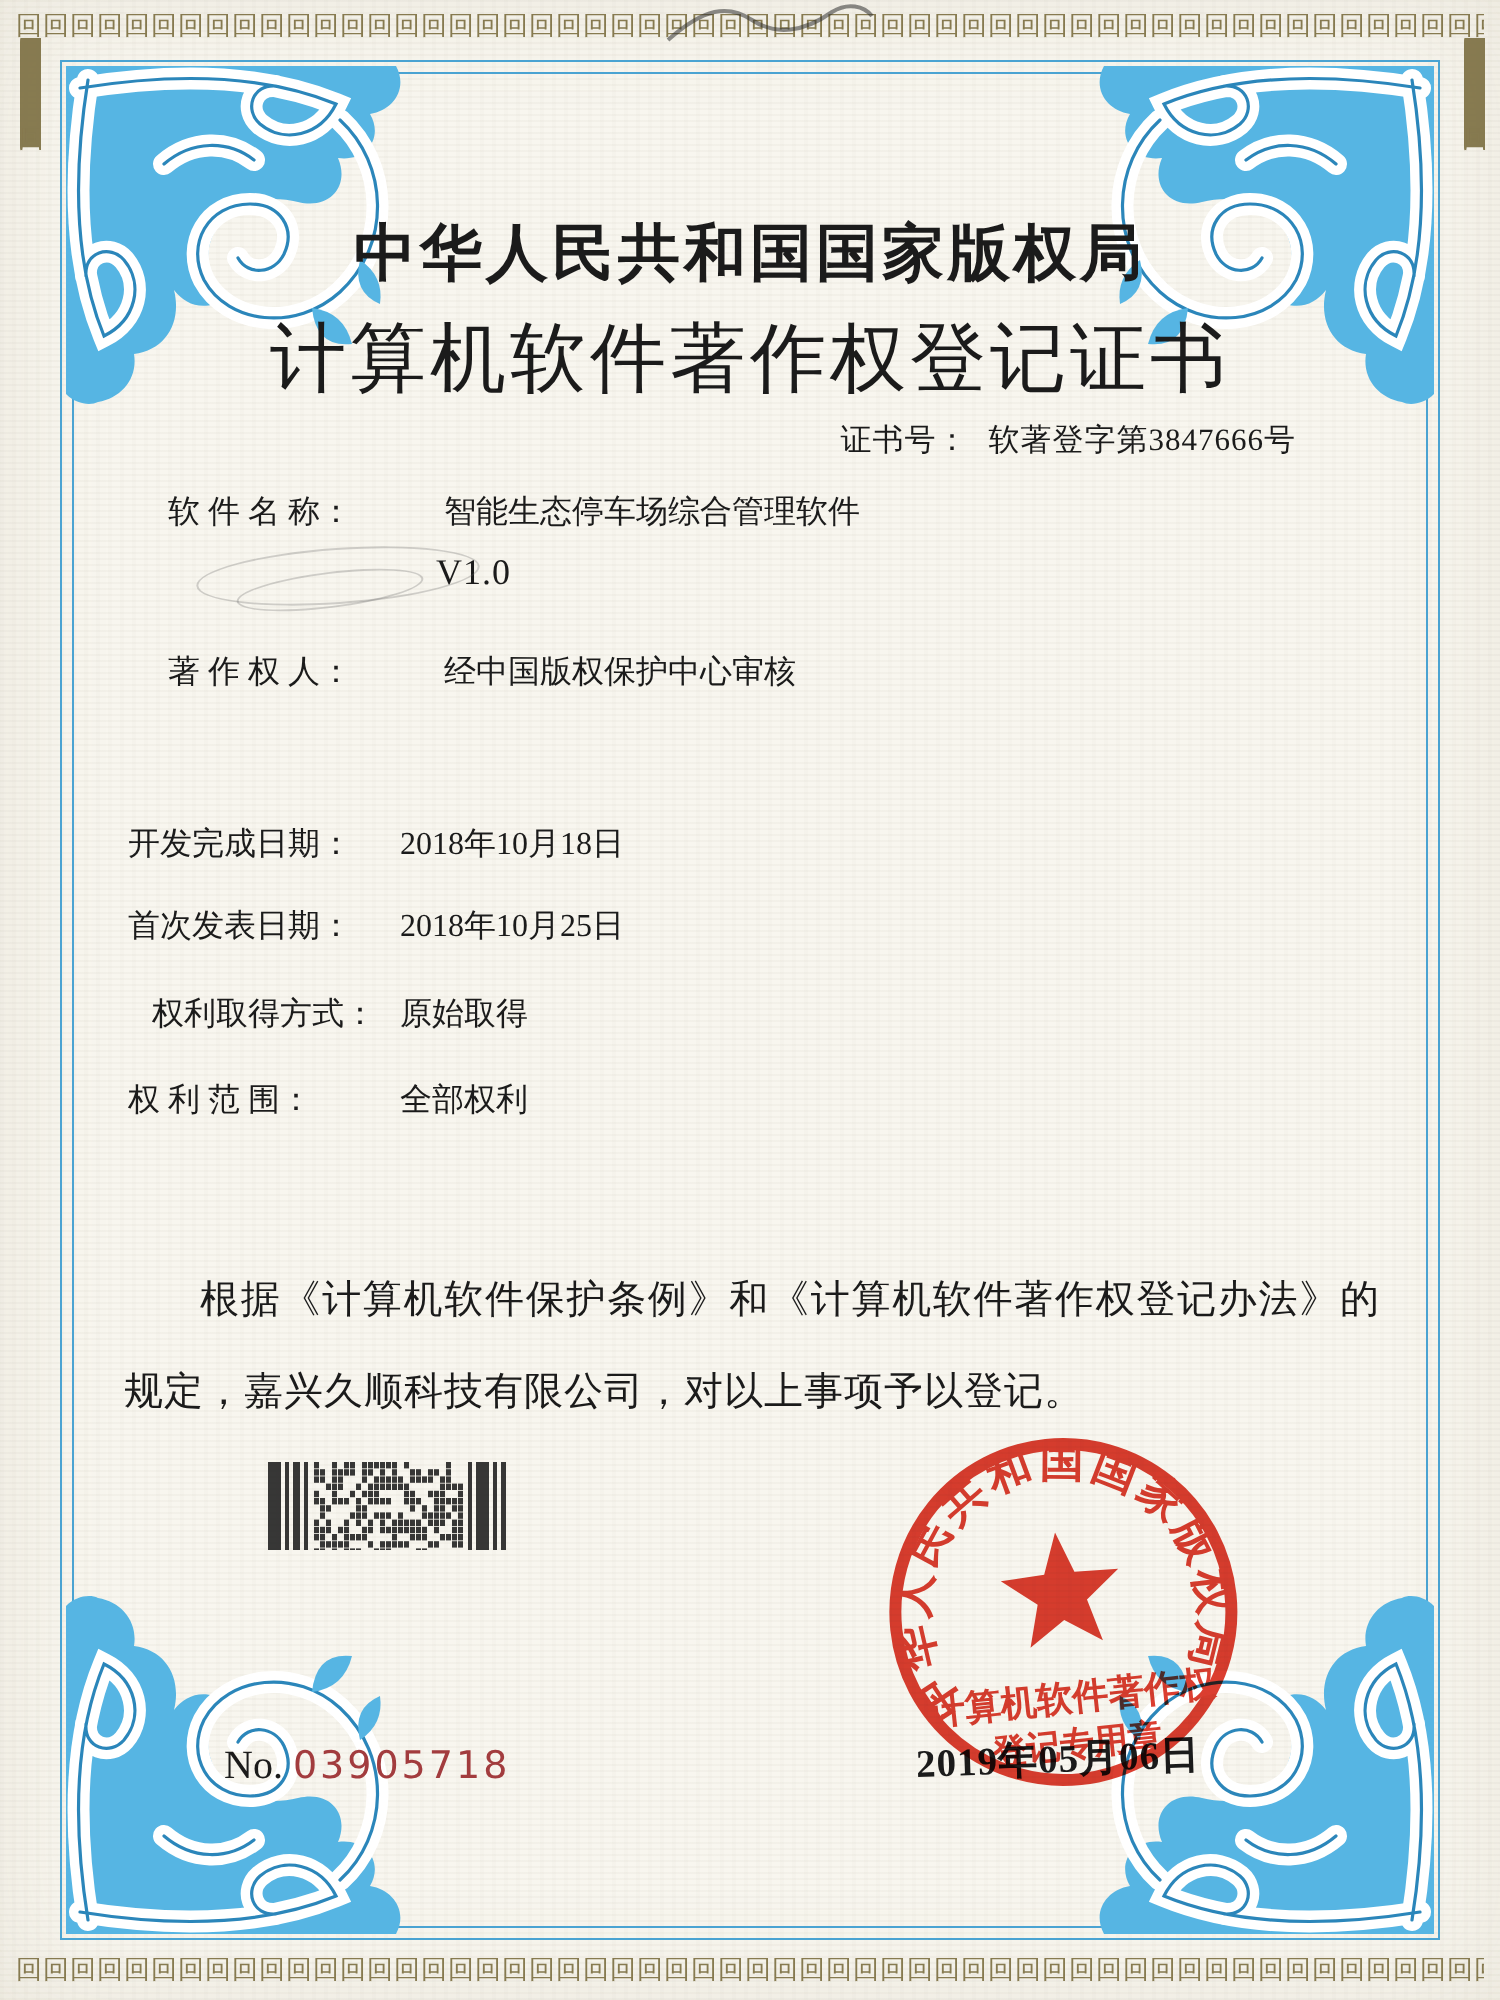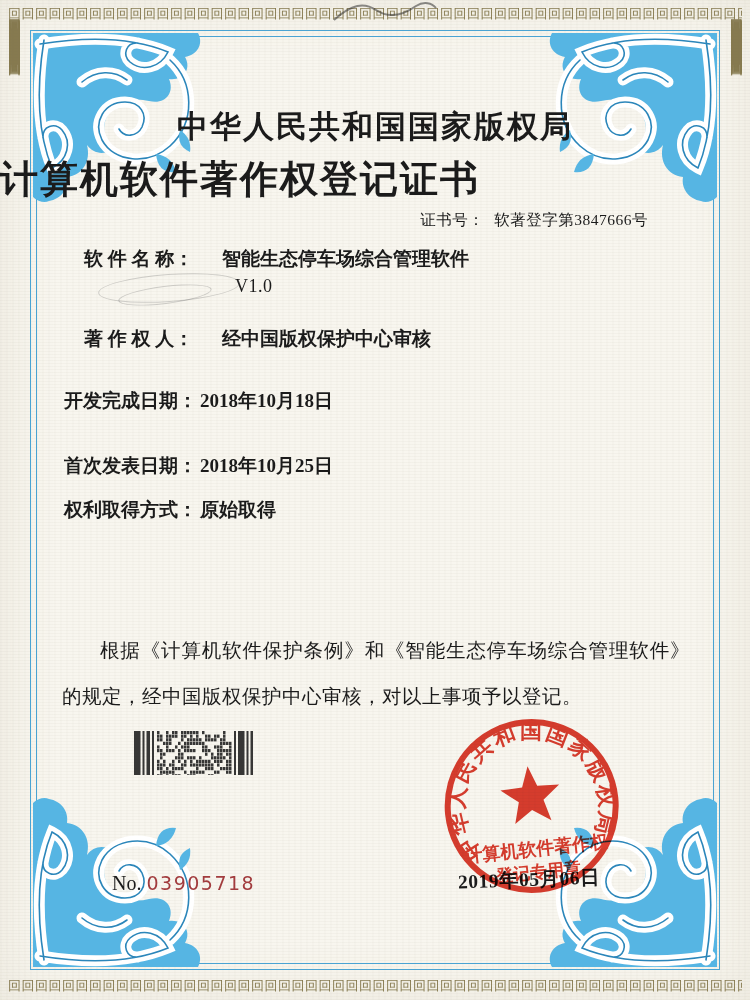--- a/index.html
+++ b/index.html
@@ -26,30 +26,30 @@
   .frame-b{position:absolute;inset:36px;border:1px solid #4aa3d2;pointer-events:none;}
   
   .corner{position:absolute;width:195px;height:195px;}
   .corner.tl{left:30px;top:30px;}
   .corner.tr{right:30px;top:30px;transform:scaleX(-1);}
   .corner.bl{left:30px;bottom:30px;transform:scaleY(-1);}
   .corner.br{right:30px;bottom:30px;transform:scale(-1,-1);}
   
   .authority{position:absolute;top:106px;left:0;right:0;text-align:center;
     font-size:31px;font-weight:bold;letter-spacing:2px;}
-  .doc-title{position:absolute;top:154px;left:0;right:0;text-align:left;
-    font-size:38px;font-weight:bold;letter-spacing:2px;}
+  .doc-title{position:absolute;top:154px;left:0;right:0;text-align:center;
+    font-size:38px;font-weight:normal;letter-spacing:2px;}
   .cert-no{position:absolute;top:210px;right:102px;font-size:15.5px;letter-spacing:.5px;}
   .cert-no .lbl{margin-right:10px;}
   
-  .row{position:absolute;font-size:19px;white-space:nowrap;font-weight:bold;}
+  .row{position:absolute;font-size:16px;white-space:nowrap;}
   .row .lbl{display:inline-block;vertical-align:top;}
   .grpA{left:84px;} .grpA .lbl{width:126px;margin-right:12px;}
   .grpB{left:64px;} .grpB .lbl{width:136px;margin-right:0;}
-  .val2{position:absolute;left:235px;top:276px;font-size:18px;letter-spacing:.5px;}
+  .val2{position:absolute;left:218px;top:276px;font-size:18px;letter-spacing:.5px;}
   
   .statement{position:absolute;left:62px;top:628px;width:628px;font-size:19.5px;
     line-height:46px;text-indent:38px;text-align:justify;letter-spacing:.5px;}
   
   .barcode{position:absolute;left:134px;top:731px;}
   
   .serial{position:absolute;left:112px;top:872px;font-size:20px;text-align:right;}
   .serial .num{color:#a23c3e;font-family:"DejaVu Sans", sans-serif;font-size:19px;letter-spacing:1.5px;}
   
   .seal-date{position:absolute;left:458px;top:866px;font-size:19.5px;font-weight:bold;
@@ -125,31 +125,34 @@
 
   <div class="row grpA" style="top:246px;">
     <span class="lbl">软 件 名 称：</span><span>智能生态停车场综合管理软件</span>
   </div>
   <div class="val2">V1.0</div>
 
   <div class="row grpA" style="top:326px;">
     <span class="lbl">著 作 权 人：</span><span>经中国版权保护中心审核</span>
   </div>
 
-  <div class="row grpB" style="top:388px;">
+  <div class="row grpB" style="top:412px;">
     <span class="lbl">开发完成日期：</span><span>2018年10月18日</span>
   </div>
   <div class="row grpB" style="top:453px;">
     <span class="lbl">首次发表日期：</span><span>2018年10月25日</span>
   </div>
-  <div class="row grpB" style="top:497px;">
+  <div class="row grpB" style="top:497px;text-align:center;">
     <span class="lbl">权利取得方式：</span><span>原始取得</span>
   </div>
-
-  <div class="statement">根据《计算机软件保护条例》和《智能生态停车场综合管理软件》的规定，经中国版权保护中心审核，对以上事项予以登记。</div>
+  <div class="row grpB" style="top:540px;">
+    <span class="lbl">权 利 范 围：</span><span>全部权利</span>
+  </div>
+
+  <div class="statement">根据《计算机软件保护条例》和《计算机软件著作权登记办法》的规定，嘉兴久顺科技有限公司，对以上事项予以登记。</div>
 
   <div class="pencil p1"></div>
   <div class="pencil p2"></div>
 
   <svg class="barcode" width="122" height="44">
     <g id="bc-modules" fill="#1d1d1d" opacity="0.88">
         <rect x="0" y="0" width="6.5" height="44"></rect>
         <rect x="8.5" y="0" width="2" height="44"></rect>
         <rect x="12.5" y="0" width="3.5" height="44"></rect>
         <rect x="18" y="0" width="2" height="44"></rect>

